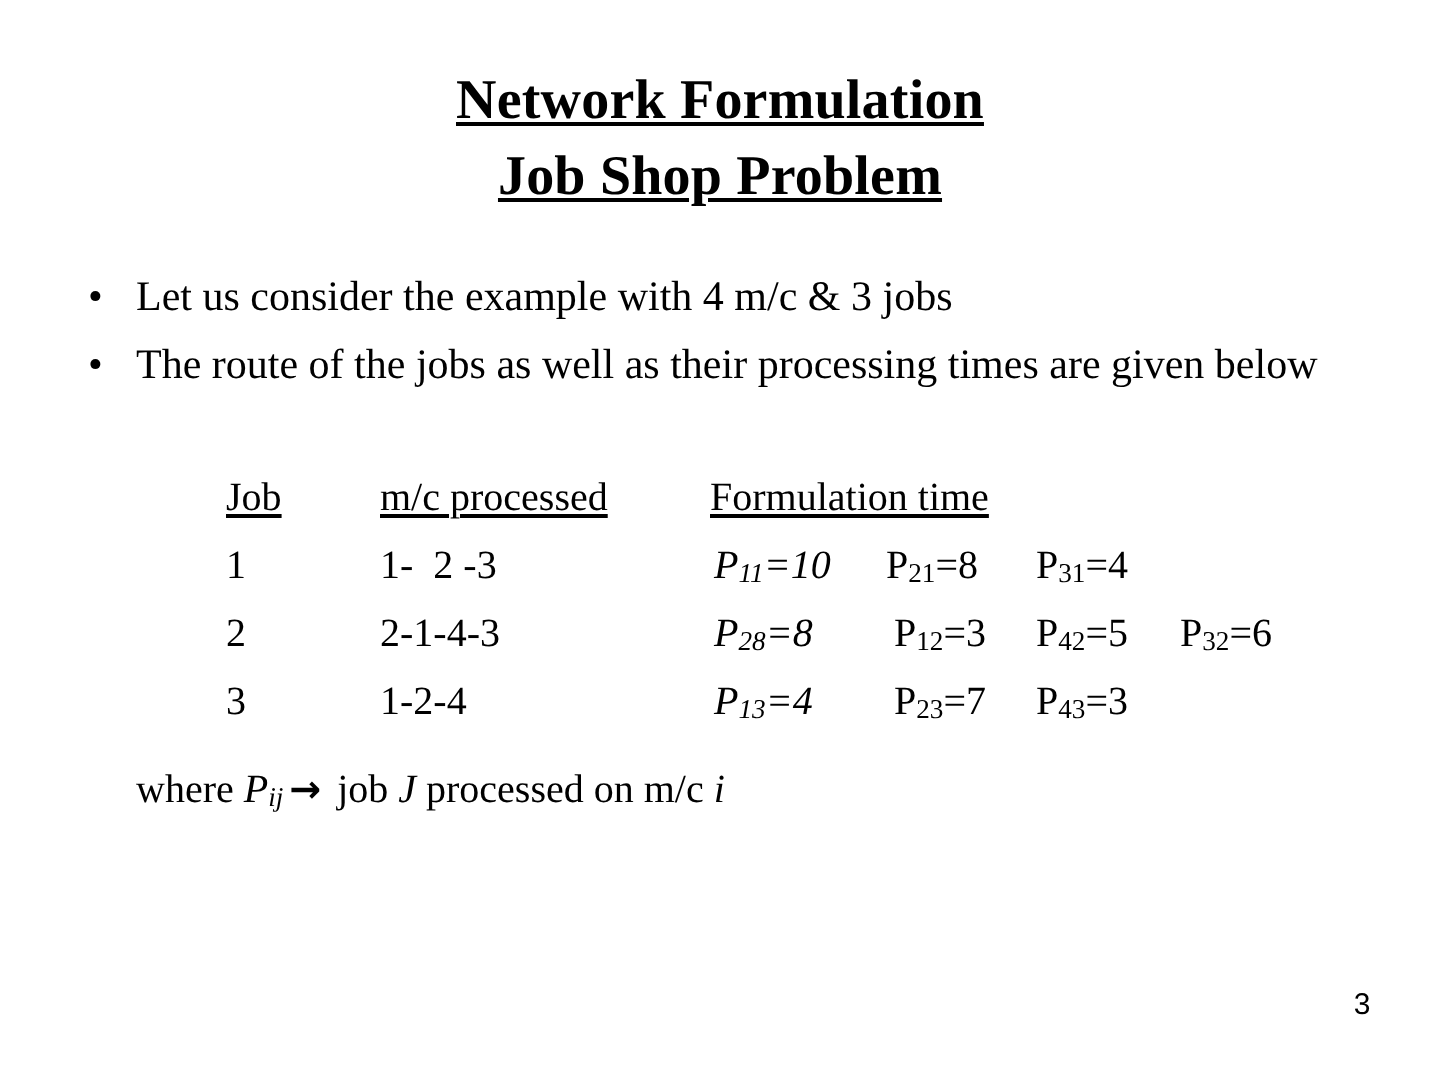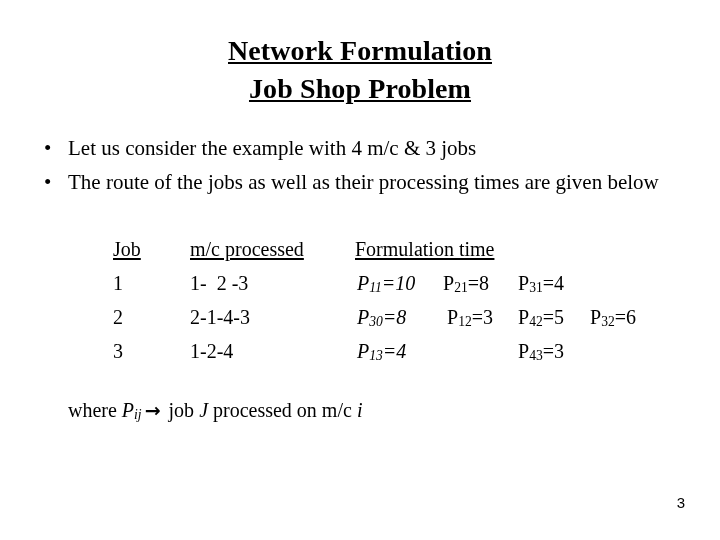--- a/index.html
+++ b/index.html
@@ -102,21 +102,21 @@
   sub {
     font-size: 0.68em;
     vertical-align: baseline;
     position: relative;
     bottom: -0.12em;
   }
 
   
   .where-line {
     position: absolute;
-    top: 396px;
+    top: 381px;
     left: 68px;
     font-size: 20px;
     line-height: 28px;
     white-space: nowrap;
   }
   .where-line .ital { font-style: italic; }
   .where-line .ital sub { font-style: italic; }
   .arrow {
     font-family: "DejaVu Sans", sans-serif;
     font-weight: bold;
@@ -168,30 +168,31 @@
       <span class="cell c-job">1</span>
       <span class="cell c-seq">1-  2 -3</span>
       <span class="cell p1"><span>P</span><sub>11</sub><span>=</span><span>10</span></span>
       <span class="cell p2a"><span>P</span><sub>21</sub><span>=</span><span>8</span></span>
       <span class="cell p3"><span>P</span><sub>31</sub><span>=</span><span>4</span></span>
     </div>
 
     <div class="trow">
       <span class="cell c-job">2</span>
       <span class="cell c-seq">2-1-4-3</span>
-      <span class="cell p1"><span>P</span><sub>30</sub><span>=</span><span>8</span></span>
+      <span class="cell p1"><span>P</span><sub>28</sub><span>=</span><span>8</span></span>
       <span class="cell p2"><span>P</span><sub>12</sub><span>=</span><span>3</span></span>
       <span class="cell p3"><span>P</span><sub>42</sub><span>=</span><span>5</span></span>
       <span class="cell p4"><span>P</span><sub>32</sub><span>=</span><span>6</span></span>
     </div>
 
     <div class="trow">
       <span class="cell c-job">3</span>
       <span class="cell c-seq">1-2-4</span>
       <span class="cell p1"><span>P</span><sub>13</sub><span>=</span><span>4</span></span>
+      <span class="cell p2"><span>P</span><sub>23</sub><span>=</span><span>7</span></span>
       <span class="cell p3"><span>P</span><sub>43</sub><span>=</span><span>3</span></span>
     </div>
 
   </div>
 
   <div class="where-line"><span>where </span><span class="ital"><span>P</span><sub>ij</sub></span><span class="arrow">→</span><span> job </span><span class="ital">J</span><span> processed on m/c </span><span class="ital">i</span></div>
 
   <div class="page-number">3</div>
 
 </div>

